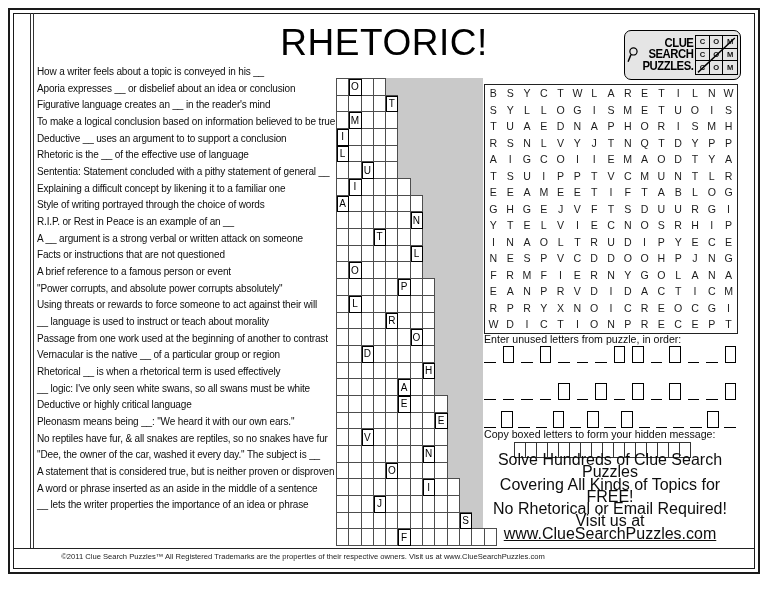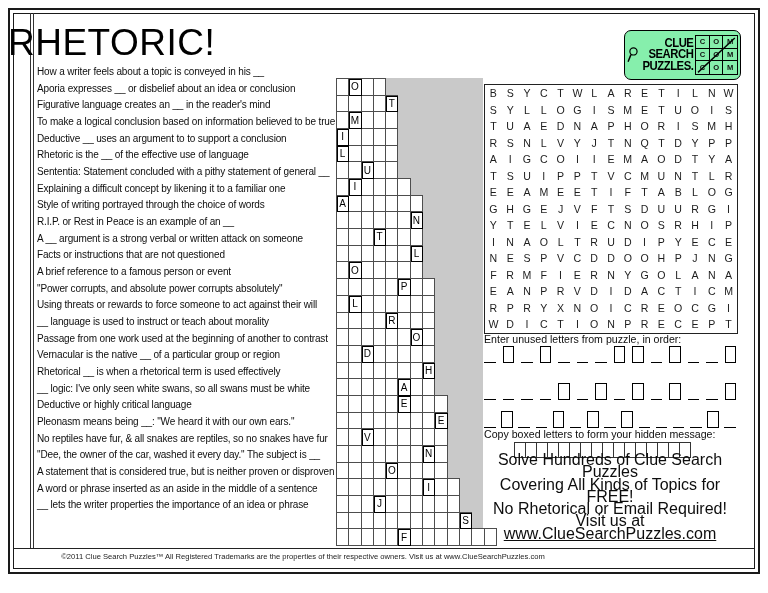--- a/index.html
+++ b/index.html
@@ -4,28 +4,28 @@
 <style>
   html,body { margin:0; padding:0; }
   body {
     width:768px; height:593px; background:#fff; position:relative;
     font-family:"Liberation Sans", sans-serif; color:#111; overflow:hidden;
   }
   .frame { position:absolute; left:8px; top:8px; width:748px; height:562px; border:2px solid #1a1a1a; }
   .inner-frame { position:absolute; left:3px; top:3px; right:3px; bottom:3px; border:1px solid #1a1a1a; }
   .vrule { position:absolute; top:13px; height:535px; width:1px; background:#333; }
   .page-title {
-    position:absolute; left:8px; top:22px; width:752px; 
+    position:absolute; left:8px; top:22px; width:752px; text-align:center;
     font-size:37px; letter-spacing:0.5px; color:#000;
   }
   
   .logo {
     position:absolute; left:624px; top:30px; width:117px; height:50px;
     border:1.6px solid #000; border-radius:7px; display:flex; align-items:center;
-    box-sizing:border-box; padding:1px 2px; background:#86efac;
+    box-sizing:border-box; padding:1px 2px; background:#e5e5e5;
   }
   .logo-words { flex:1; text-align:right; font-weight:700; font-size:12.3px; line-height:11.3px;
     letter-spacing:-0.5px; transform:scaleX(0.92); transform-origin:right; color:#000; }
   .mini-grid-wrap { position:relative; margin-left:2px; border:1.3px solid #000; }
   .mini-grid { display:grid; grid-template-columns:repeat(3,13.6px); grid-auto-rows:12.8px; }
   .mini-cell { display:flex; align-items:center; justify-content:center; font-size:7.6px; font-weight:600;
     border-right:0.8px solid #000; border-bottom:0.8px solid #000; box-sizing:border-box; }
   .mini-cell:nth-child(3n) { border-right:none; }
   .mini-cell:nth-child(n+7) { border-bottom:none; }
   .mini-diag { position:absolute; left:0; top:0; width:100%; height:100%; pointer-events:none; }

